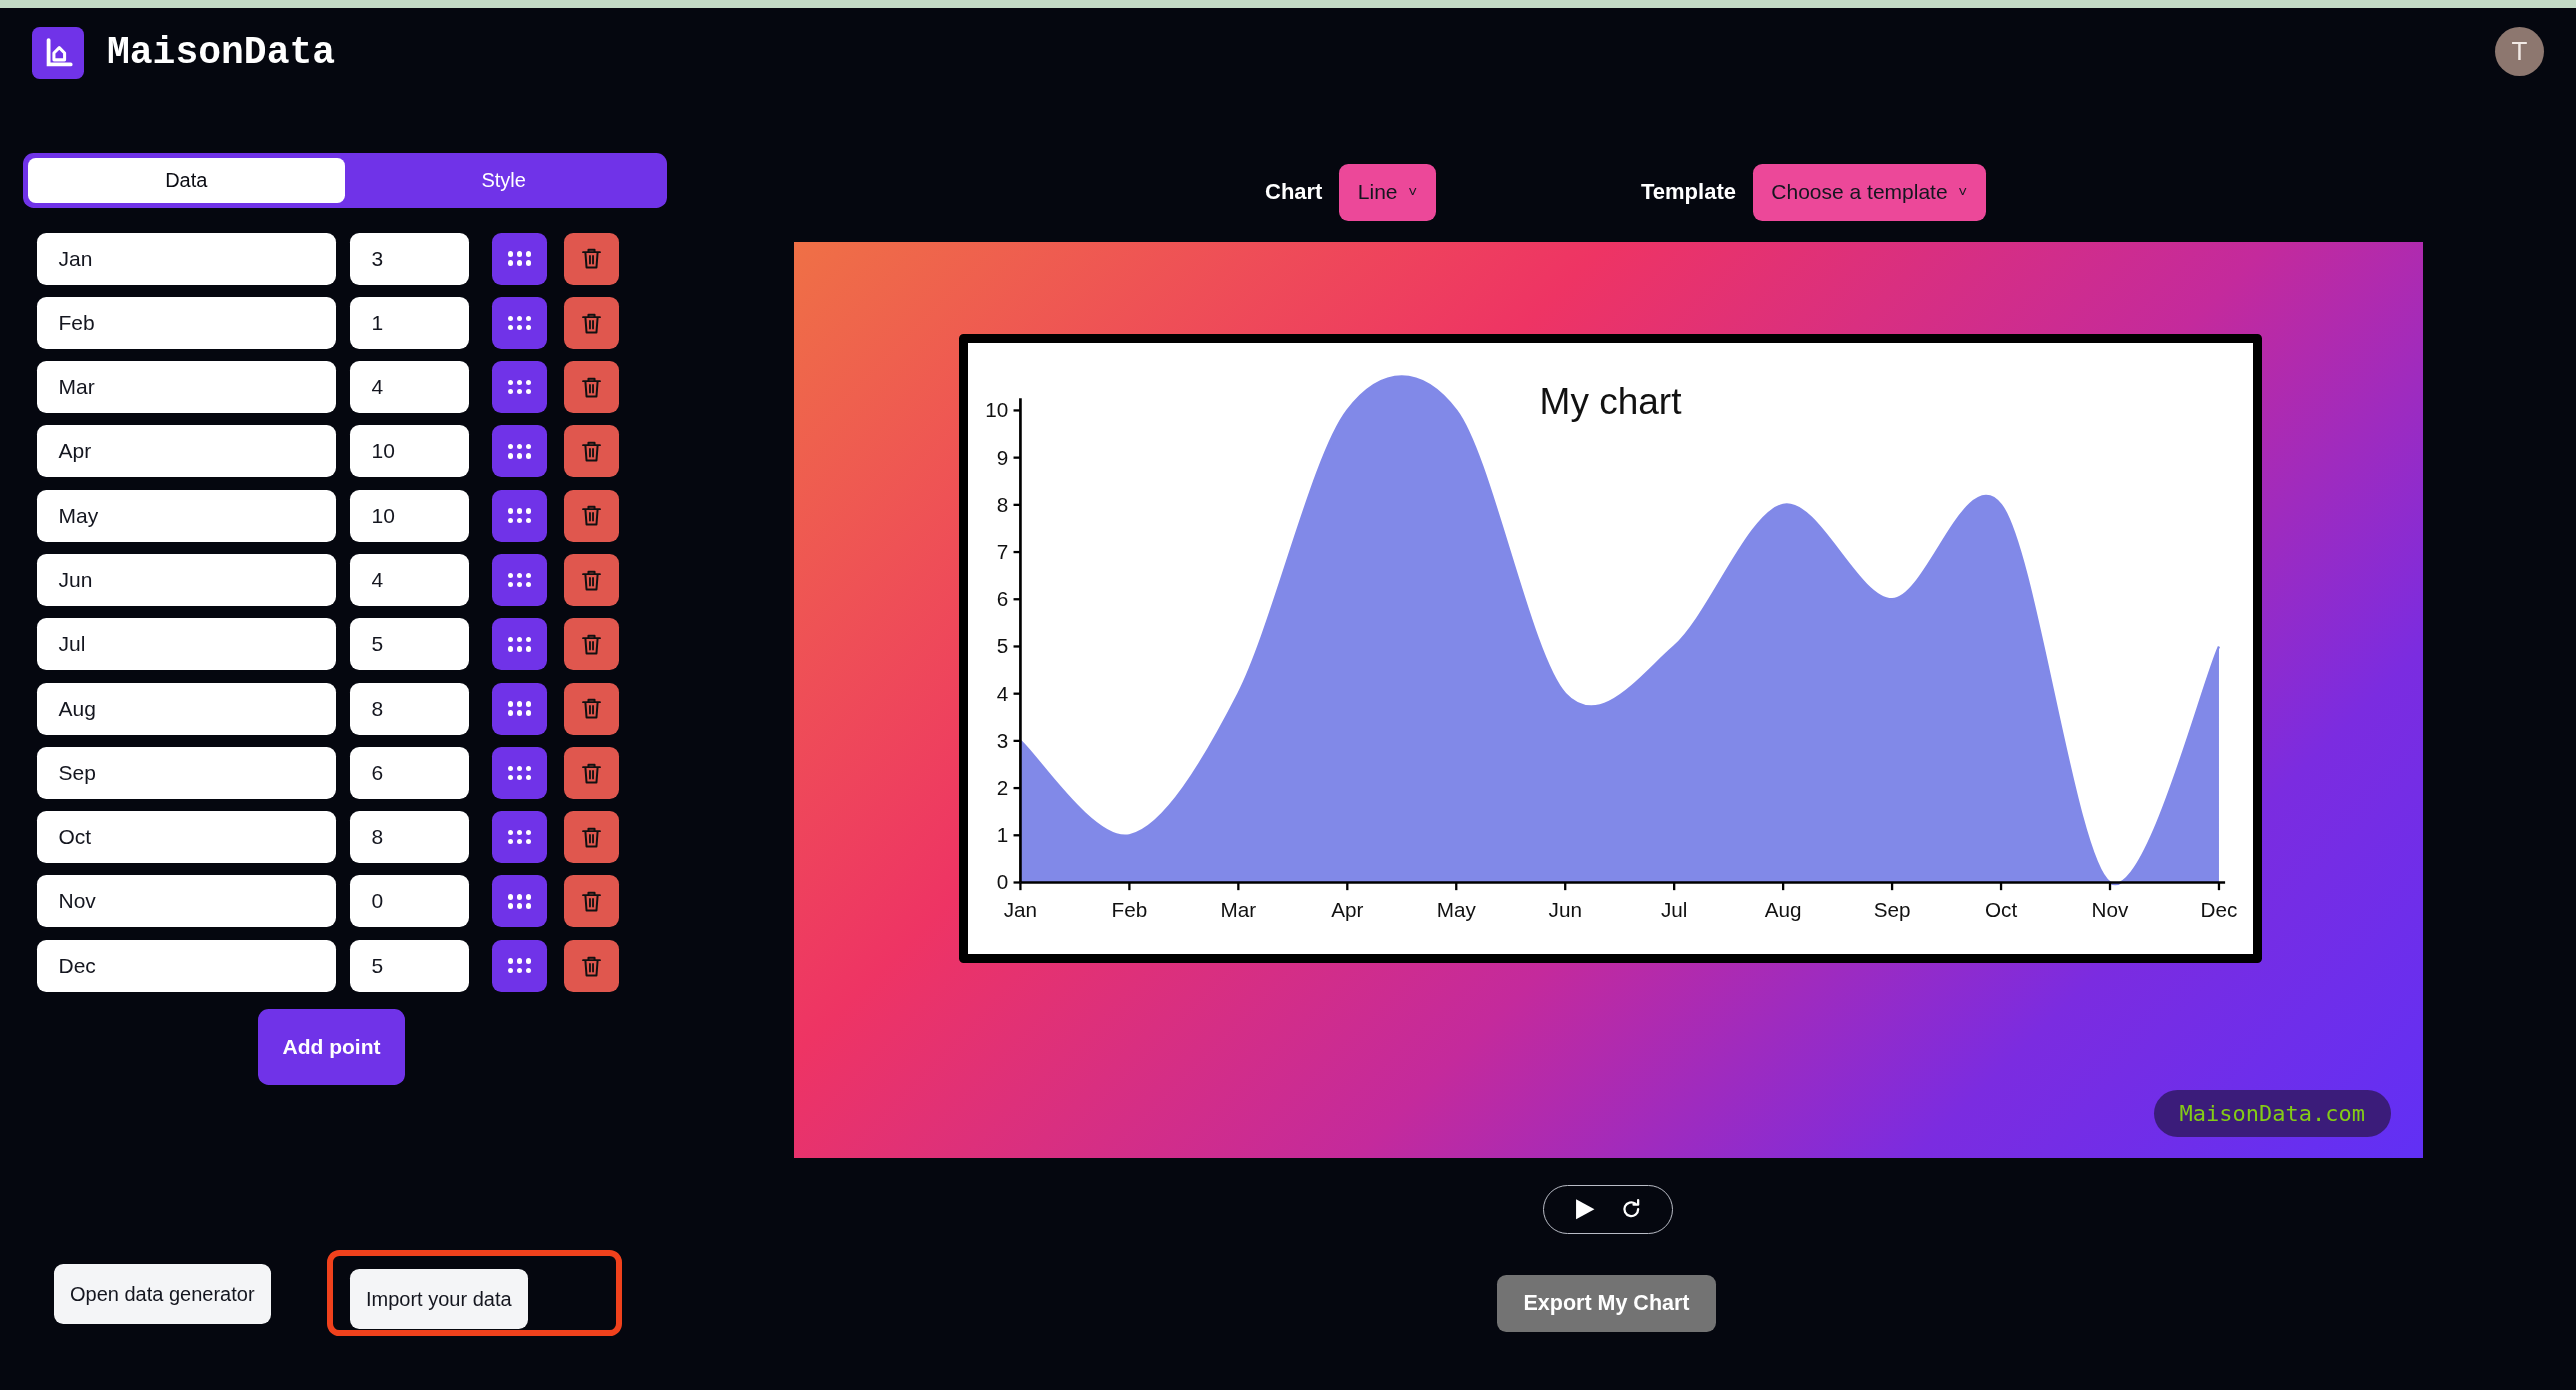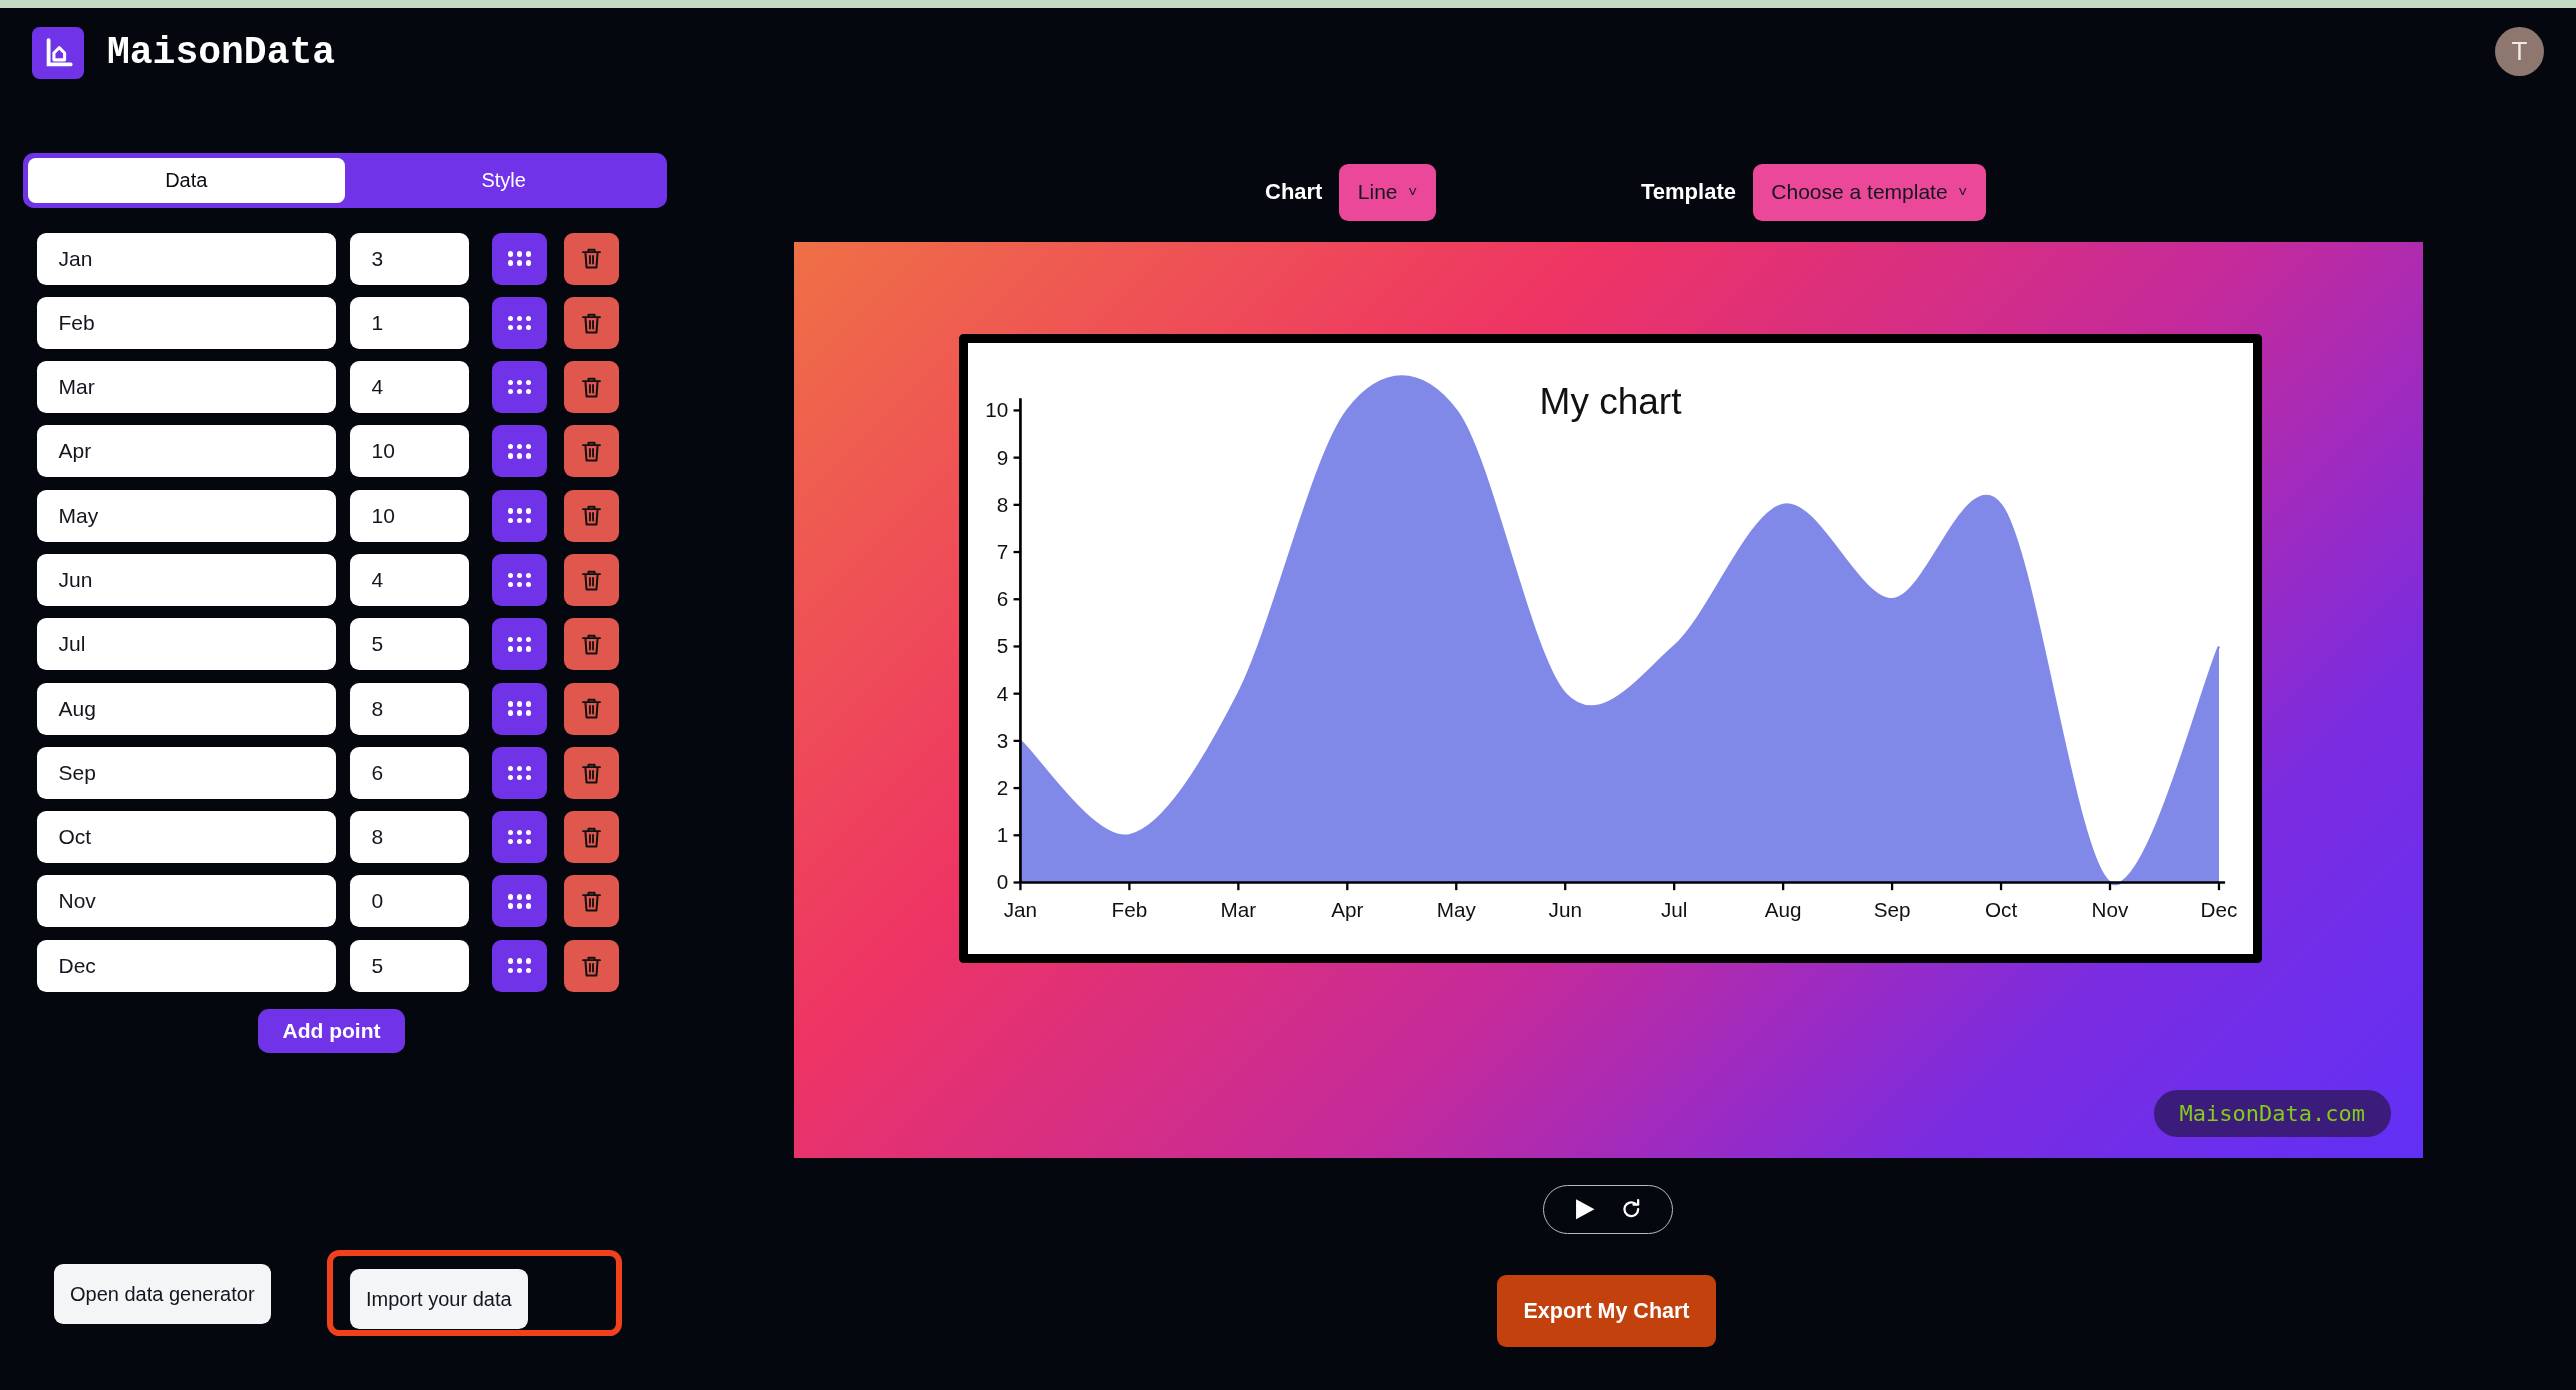--- a/index.html
+++ b/index.html
@@ -61,21 +61,21 @@
     cursor:pointer;
   }
   .dotgrid { display:grid; grid-template-columns:repeat(3,5.4px); grid-gap:3.8px; }
   .dotgrid i { width:5.4px; height:5.4px; border-radius:50%; background:#fff; display:block; }
   .btn-del {
     width:55px; height:52px; background:#e0574e; border-radius:9.2px;
     margin-left:17px; display:flex; align-items:center; justify-content:center;
     cursor:pointer;
   }
   .add-point {
-    margin:17px 0 0 258px; width:147px; height:44px; background:#7033e8;
+    margin:17px 0 0 258px; width:147px; height:76px; background:#7033e8;
     border-radius:10.7px; color:#fff; font-size:21px; font-weight:bold;
     display:flex; align-items:center; justify-content:center; cursor:pointer;
   }
 
   .bottom-btns { position:absolute; left:0; top:1244px; width:690px; height:100px; }
   .ghost-btn {
     position:absolute; height:60px; background:#f4f5f7; border-radius:9.2px;
     display:flex; align-items:center; justify-content:center;
     font-size:20px; color:#14161f; cursor:pointer; padding:0 16px;
   }
@@ -119,22 +119,22 @@
     font-size:22px;
   }
 
   .playbar {
     position:absolute; left:1543px; top:1185px; width:130px; height:49px;
     border:1.5px solid #b9bcc6; border-radius:24.5px;
     display:flex; align-items:center; justify-content:center; gap:23px;
     cursor:pointer;
   }
   .export-btn {
-    position:absolute; left:1497px; top:1275px; width:219px; height:72px;
-    background:#c2410c; border-radius:9.2px; color:#fff;
+    position:absolute; left:1497px; top:1275px; width:219px; height:57px;
+    background:#737373; border-radius:9.2px; color:#fff;
     font-size:21.5px; font-weight:bold;
     display:flex; align-items:center; justify-content:center; cursor:pointer;
   }
 </style>
 </head>
 <body>
 
 <div class="top-strip"></div>
 
 <div class="header">

